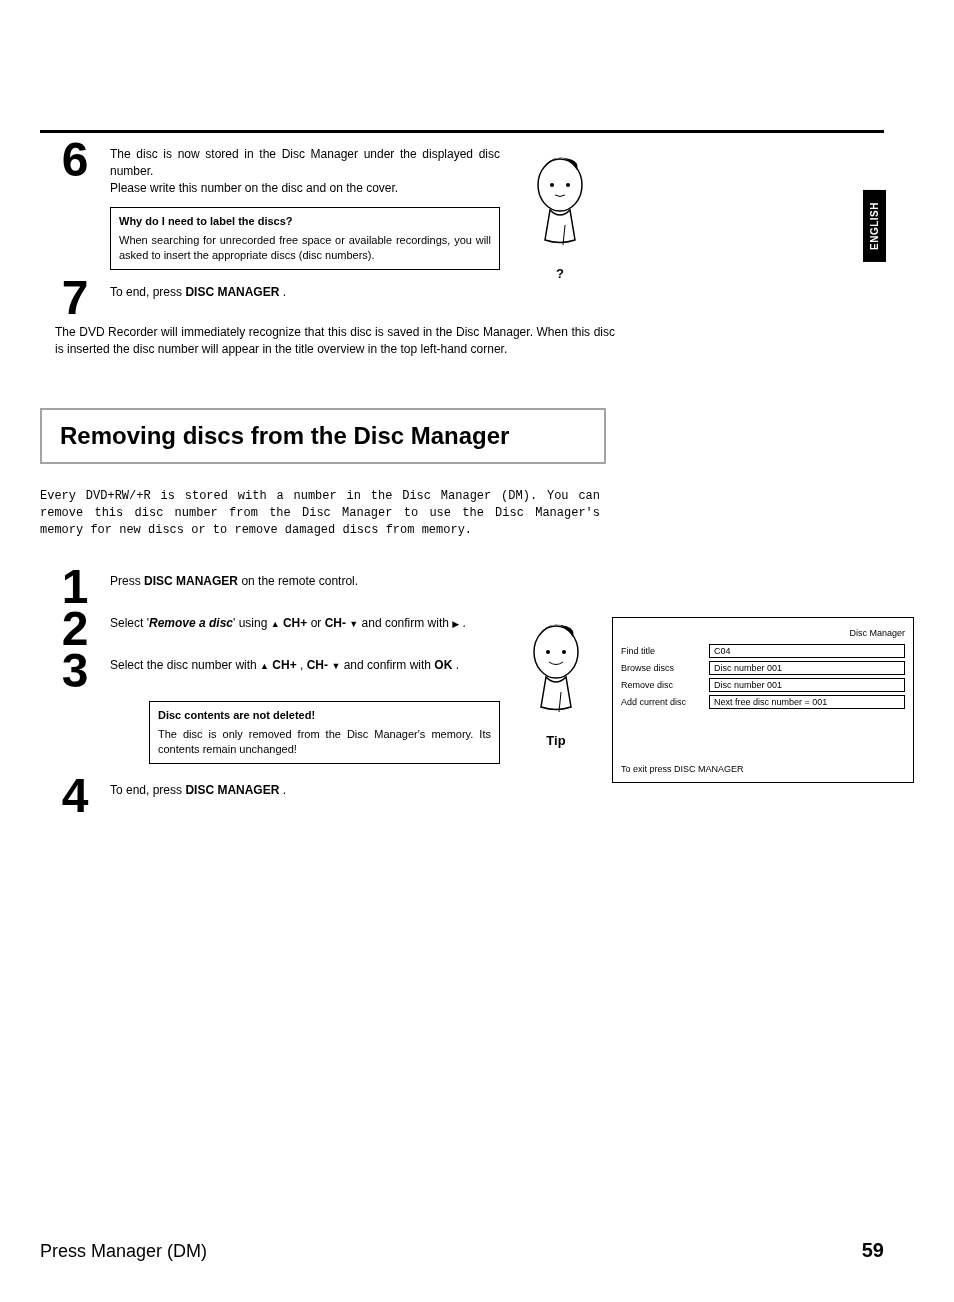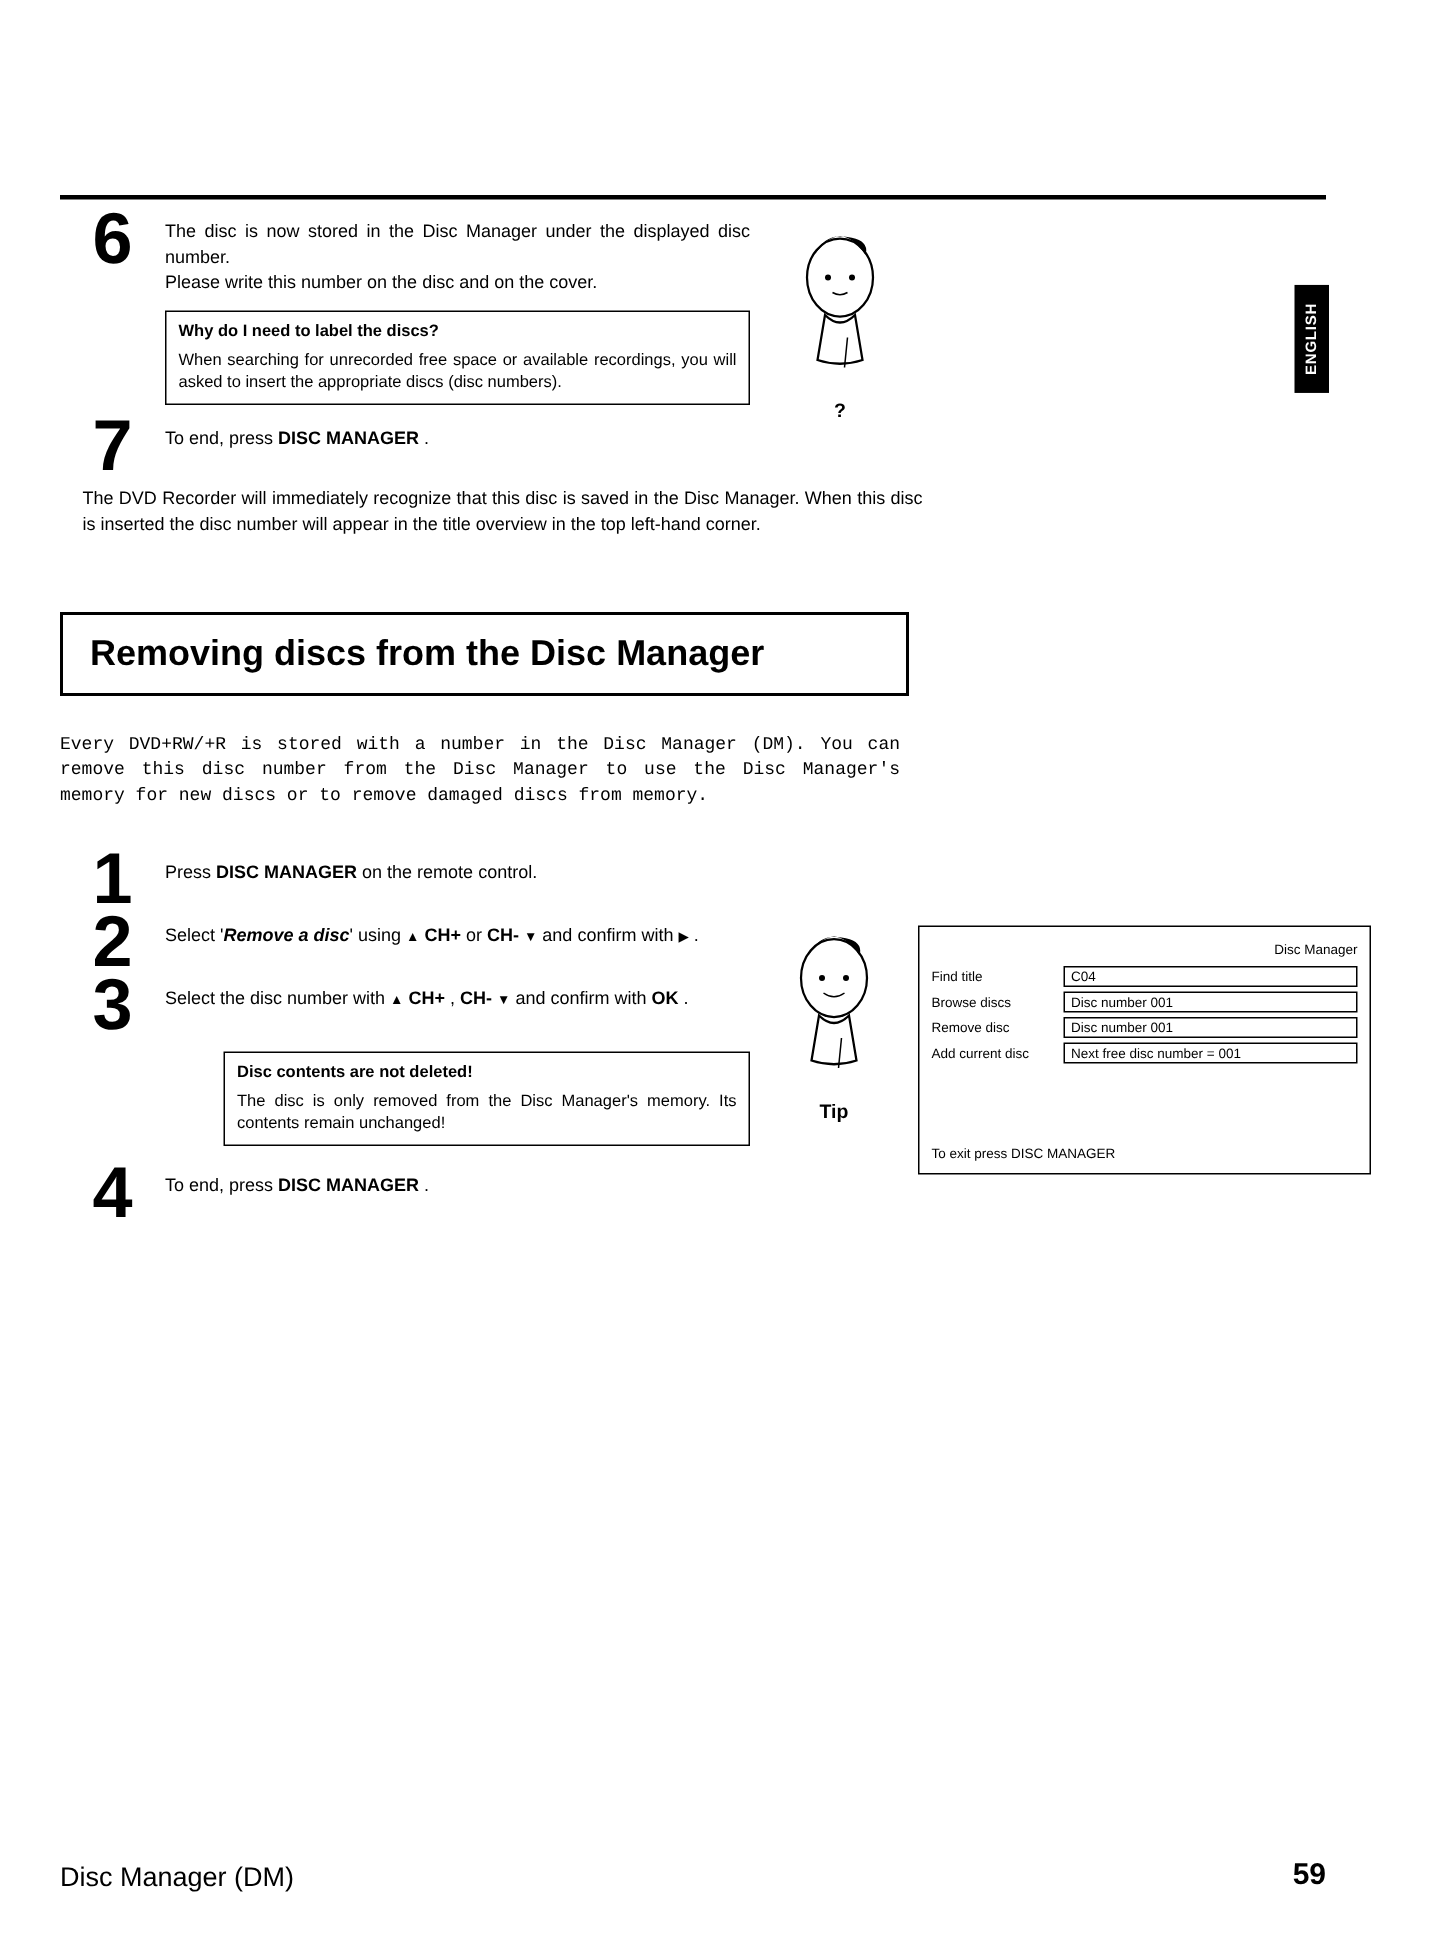--- a/index.html
+++ b/index.html
@@ -29,21 +29,21 @@
     background: #000;
     color: #fff;
     font-weight: bold;
     font-size: 10px;
     letter-spacing: 0.5px;
     writing-mode: vertical-rl;
     transform: rotate(180deg);
     padding: 12px 6px;
   }
   .heading-box {
-    border: 2px solid #000000;
+    border: 2px solid #a3a3a3;
     padding: 12px 18px;
     margin-bottom: 24px;
     display: inline-block;
     width: 526px;
   }
   .heading-box h2 {
     margin: 0;
     font-size: 24px;
     font-weight: bold;
   }
@@ -304,15 +304,15 @@
           <div class="osd-field">Next free disc number = 001</div>
         </div>
         <div class="osd-exit">To exit press DISC MANAGER</div>
       </div>
     </div>
   </div>
 
 </div>
 
 <div class="footer">
-  <div class="footer-left">Disc Manager (DM)</div>
+  <div class="footer-left">Press Manager (DM)</div>
   <div class="footer-right">59</div>
 </div>
 
 </body></html>

